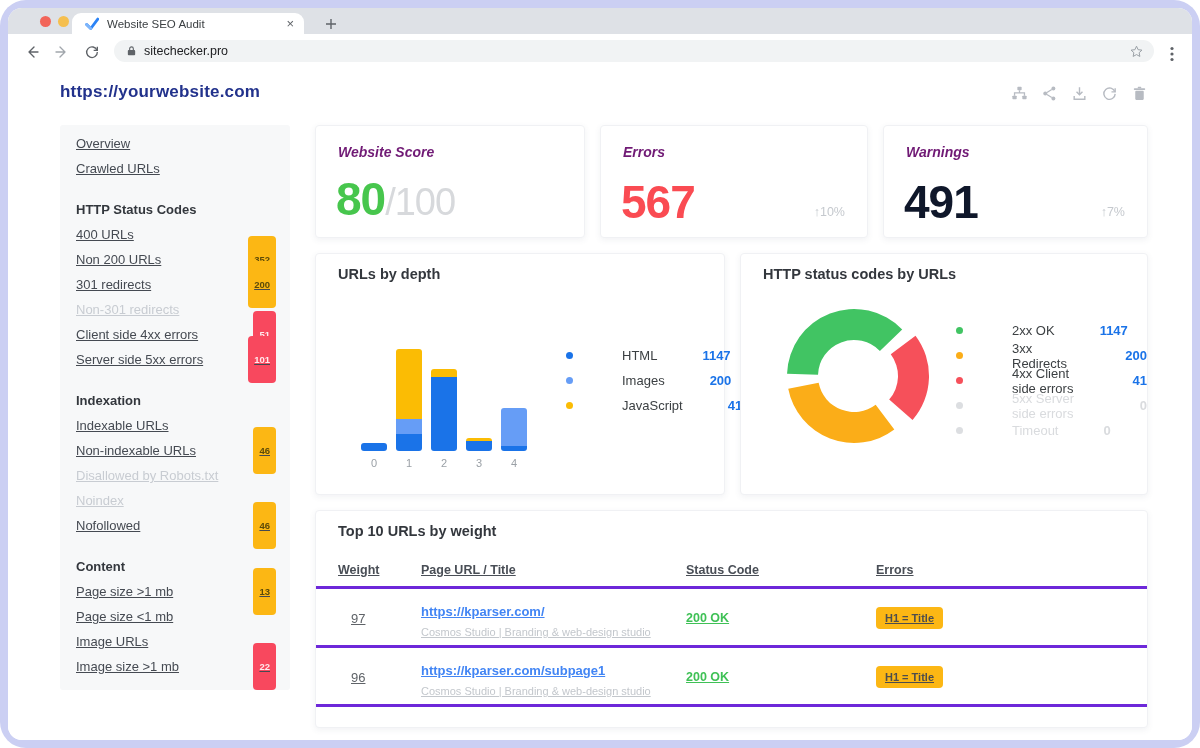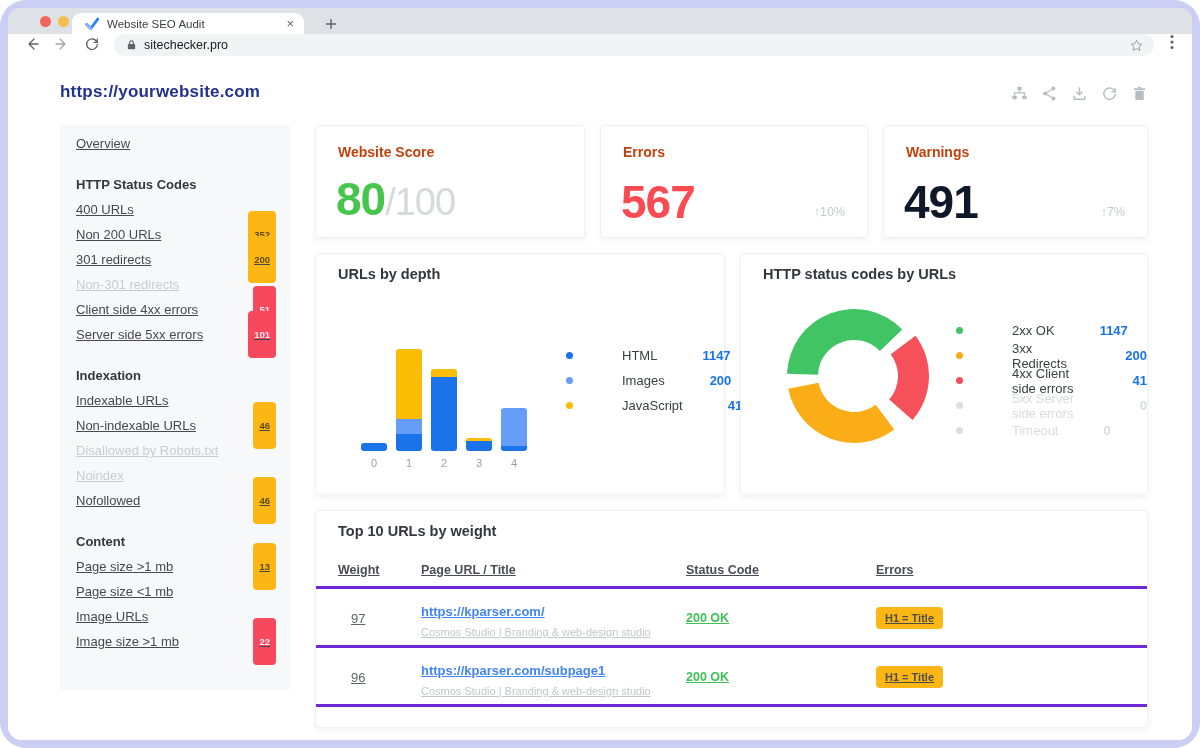--- a/index.html
+++ b/index.html
@@ -19,21 +19,21 @@
   .light { width:11px; height:11px; border-radius:50%; }
   .tab { position:absolute; left:64px; top:5px; width:232px; height:21px;
          background:#fff; border-radius:9px 9px 0 0; display:flex; align-items:center;
          padding:0 10px 0 13px; }
   .tab-title { font-size:11.5px; color:#3c4043; flex:1; margin-left:8px;
                white-space:nowrap; overflow:hidden; }
   .tab-close { color:#5f6368; font-size:13px; line-height:13px; cursor:default; }
   .newtab { position:absolute; left:312px; top:5px; width:21px; height:21px;
             display:flex; align-items:center; justify-content:center; }
 
-  .toolbar { height:28px; background:#fff; display:flex; align-items:flex-start;
+  .toolbar { height:28px; background:#fff; display:flex; align-items:flex-end;
              padding:0 12px 0 14px; flex:0 0 auto; }
   .nav-ic { width:20px; height:20px; display:flex; align-items:center; justify-content:center; margin-right:10px; }
   .omnibox { flex:1; height:22px; background:#f1f3f4; border-radius:11px;
              display:flex; align-items:center; padding:0 10px 0 12px; margin:0 10px 0 2px; }
   .omni-url { font-size:12.5px; color:#202124; margin-left:7px; flex:1; }
   .kebab { width:16px; display:flex; align-items:center; justify-content:center; }
 
   
   .content { position:relative; flex:1; background:#fff; overflow:hidden; }
 
@@ -53,21 +53,21 @@
   .sb-item { height:25px; display:flex; align-items:center; justify-content:space-between;
              padding:0 14px 0 16px; font-size:13px; color:#454a52; cursor:pointer;text-decoration:underline; }
   .sb-item.disabled { color:#c8ccd2; }
   .badge { font-size:9.5px; font-weight:bold; border-radius:4px; padding:18px 6px; line-height:11px;margin-left:37px; }
   .badge.yellow { background:#fcb714; color:#5d4a08; }
   .badge.red { background:#f8485e; color:#ffe9ec; }
 
   
   .card { position:absolute; background:#fff; border:1px solid #f0f1f4; border-radius:4px;
           box-shadow:0 2px 6px rgba(80,90,110,.08); }
-  .stat-label { position:absolute; left:22px; top:18px; font-size:14px; font-weight:bold; color:#c2410c; }
+  .stat-label { position:absolute; left:22px; top:18px; font-size:14px; font-weight:bold; color:#701a75;font-style:italic; }
   .stat-value { position:absolute; left:20px; bottom:12px; font-size:46px; font-weight:bold;
                 line-height:46px; letter-spacing:-1px; }
   .stat-suffix { font-size:38px; color:#d7d9dc; font-weight:normal; letter-spacing:-1px; }
   .stat-delta { position:absolute; right:22px; bottom:18px; font-size:12.5px; color:#c5c9ce; }
 
   .chart-title { position:absolute; left:22px; top:12px; font-size:14.5px; font-weight:bold; color:#33373d; }
 
   .bar-plot { position:absolute; left:45px; bottom:43px; display:flex; align-items:flex-end; }
   .bar { width:26px; margin-right:9px; border-radius:3px; overflow:hidden;
          display:flex; flex-direction:column-reverse; }
@@ -195,20 +195,23 @@
               <rect x="9.5" y="2.5" width="5" height="2" rx="0.8" fill="#b7bbc2"></rect>
             </svg>
           </span>
         </div>
 
       <div class="sidebar" id="sidebar-list">
           <div class="sb-section">
             <div class="sb-item">
               <span class="sb-label">Overview</span>
             </div>
+            <div class="sb-item">
+              <span class="sb-label">Crawled URLs</span>
+            </div>
           </div>
           <div class="sb-section">
             <div class="sb-header">HTTP Status Codes</div>
             <div class="sb-item">
               <span class="sb-label">400 URLs</span>
             </div>
             <div class="sb-item">
               <span class="sb-label">Non 200 URLs</span>
               <span class="badge yellow">352</span>
             </div>

